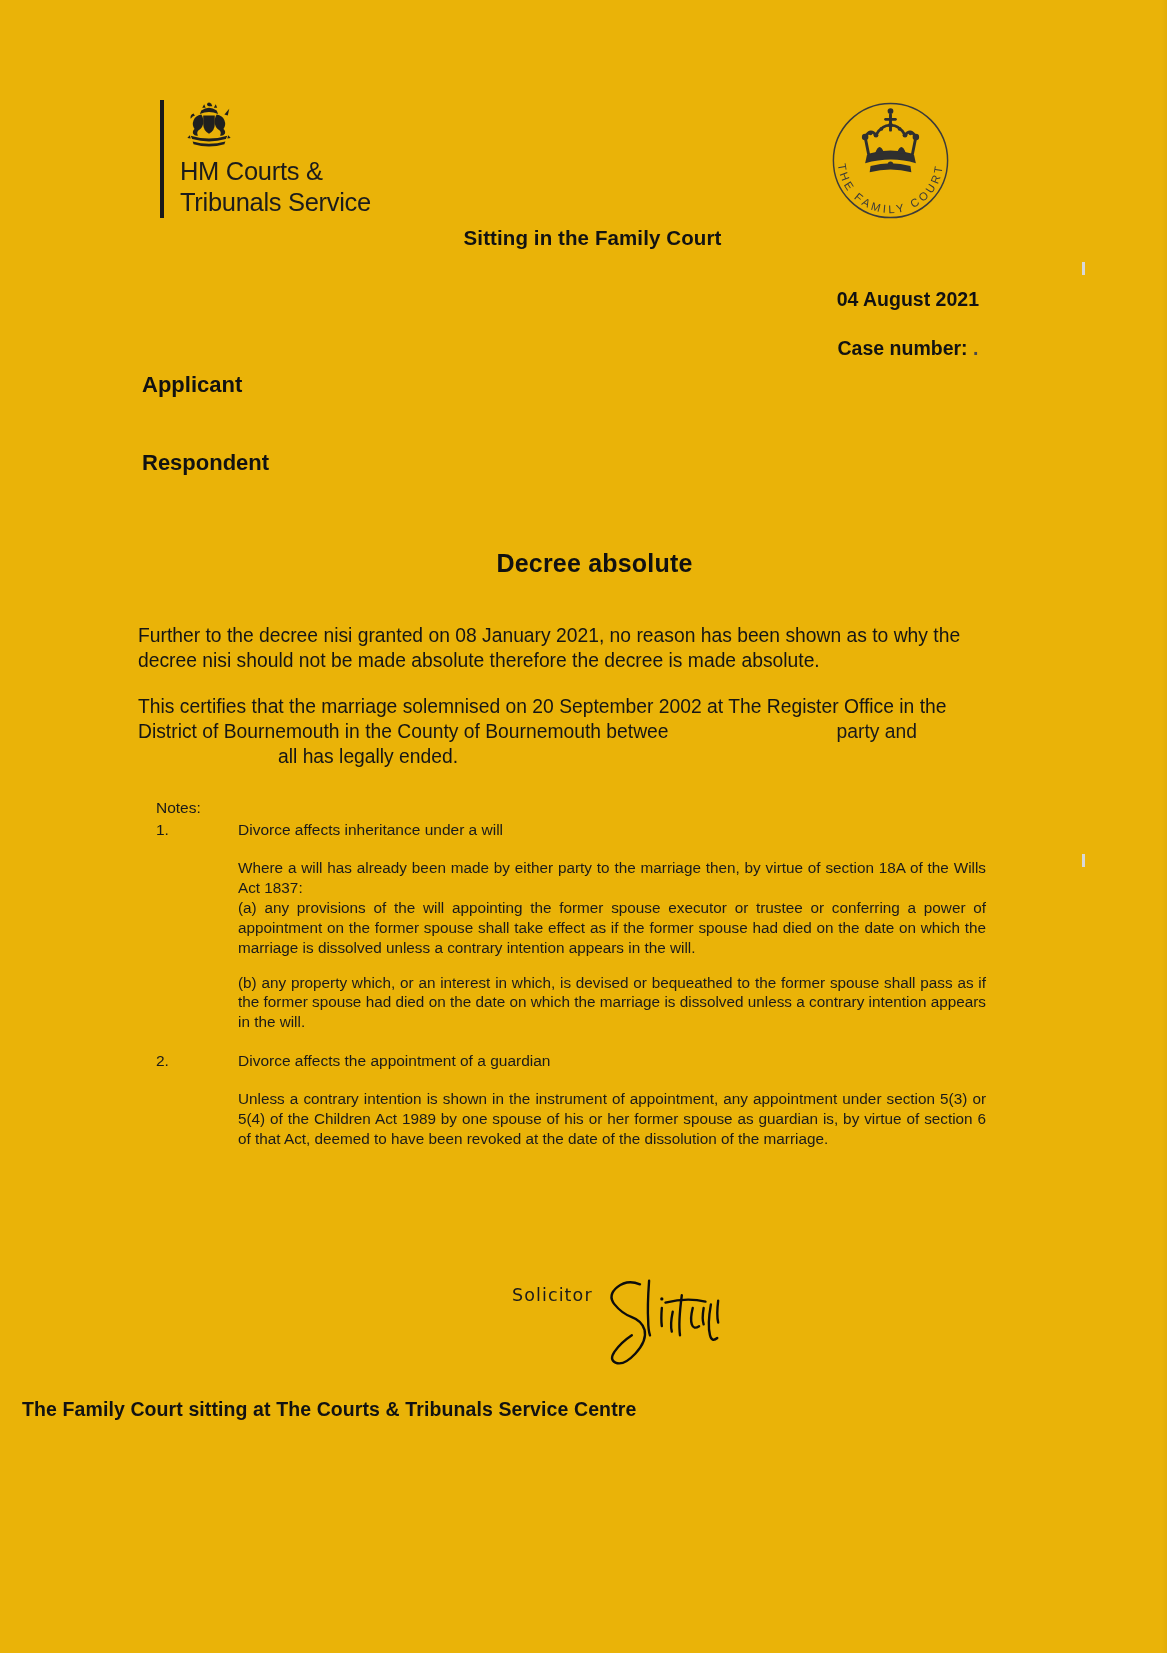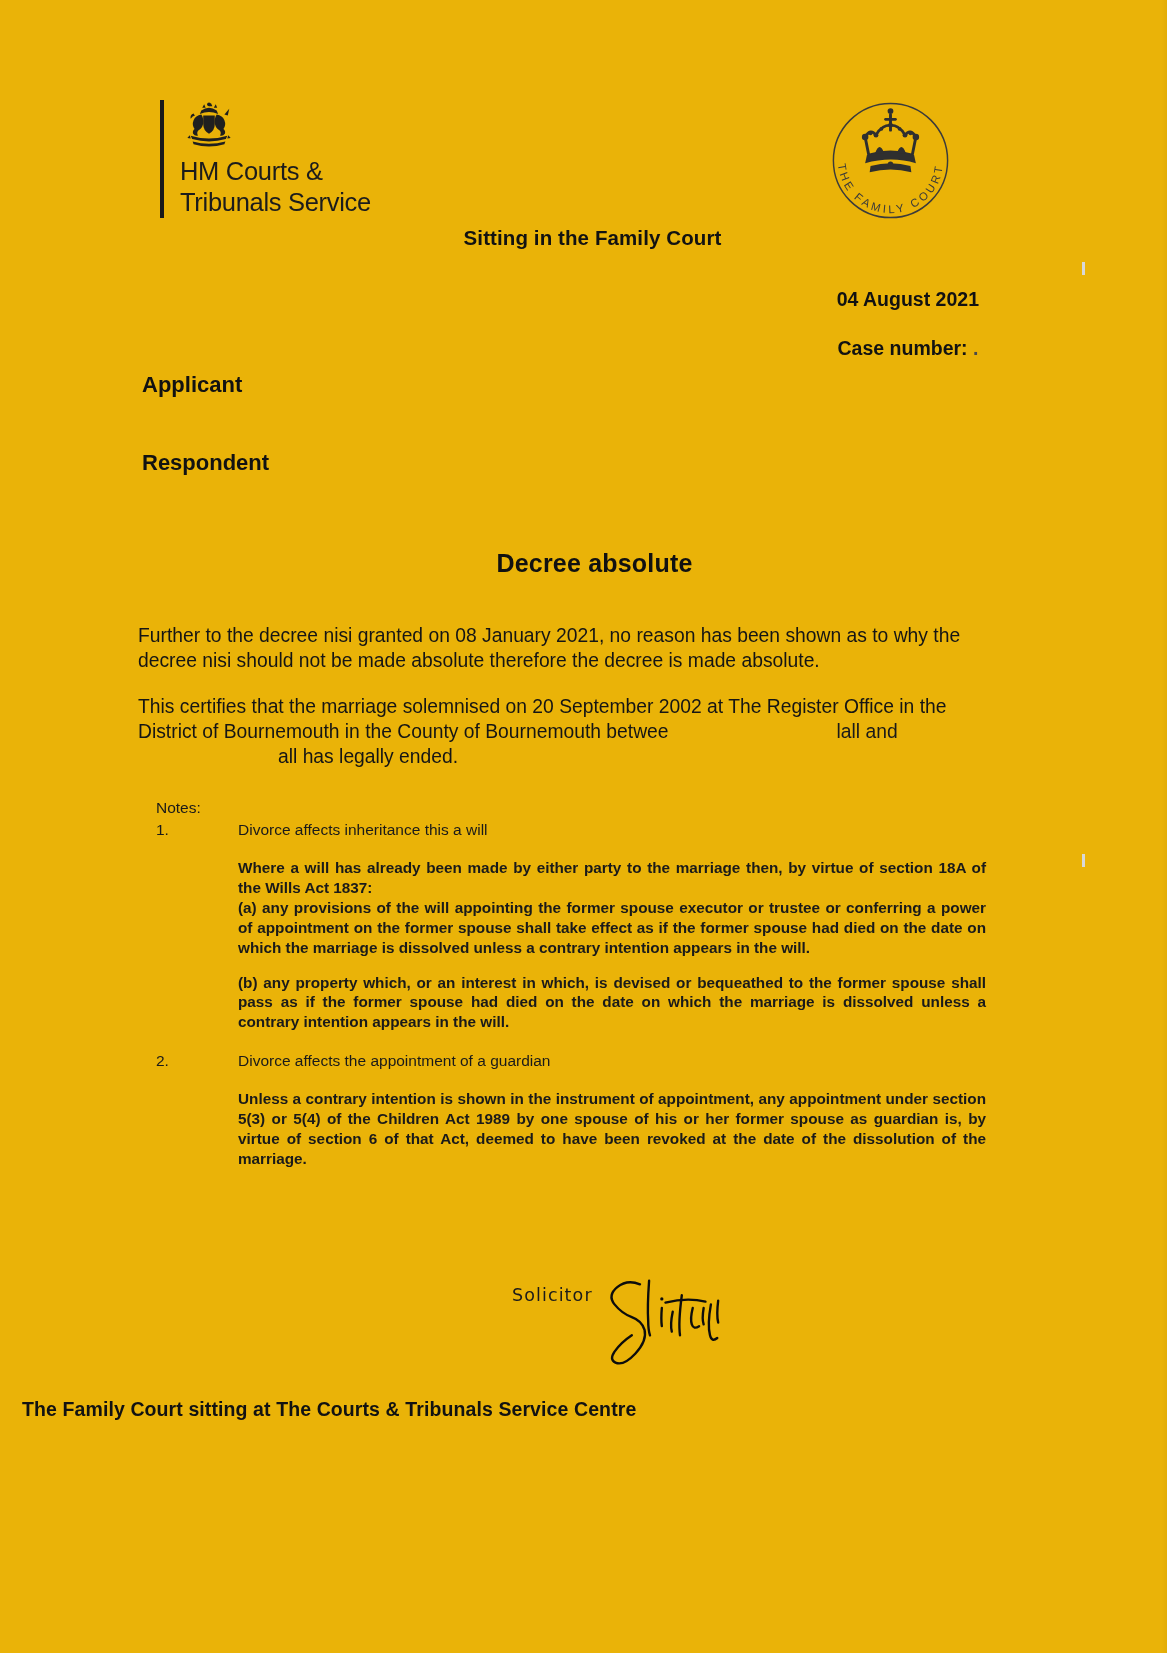--- a/index.html
+++ b/index.html
@@ -184,21 +184,21 @@
   .note-body {
     margin-left: 82px;
     font-size: 15.3px;
     line-height: 1.30;
     text-align: justify;
   }
   .note-body p {
     margin: 0 0 15px 0;
   }
   .note-body p.tight { margin-bottom: 0; }
-  .note-gap-top { margin-top: 18px; font-weight: bold; }
+  .note-gap-top { margin-top: 18px; }
 
   
   .certify {
     position: absolute;
     left: 512px;
     top: 1203px;
     color: #1b1b1b;
     font-size: 17.5px;
     letter-spacing: 1.25px;
     line-height: 2.0;
@@ -332,31 +332,31 @@
   <div class="party-value" style="left:380px; top:372px;"></div>
 
   <div class="party-label party-respondent">Respondent</div>
   <div class="party-value" style="left:380px; top:450px;"></div>
 
   <div class="doc-title">Decree absolute</div>
 
   <div class="para para-1">Further to the decree nisi granted on 08 January 2021, no reason has been shown as to why the decree nisi should not be made absolute therefore the decree is made absolute.</div>
 
   <div class="para para-2">
-    <span>This certifies that the marriage solemnised on 20 September 2002 at The Register Office in the District of Bournemouth in the County of Bournemouth betwee</span><span class="redact-gap" style="width:168px"></span><span class="redacted-inline">lall and</span>
+    <span>This certifies that the marriage solemnised on 20 September 2002 at The Register Office in the District of Bournemouth in the County of Bournemouth betwee</span><span class="redact-gap" style="width:168px"></span><span class="redacted-inline">party and</span>
     <span class="line-3-indent">all has legally ended.</span>
   </div>
 
   <div class="notes">
     <div class="notes-heading">Notes:</div>
 
     <div class="note-block">
       <div class="note-row">
         <div class="note-num">1.</div>
-        <div class="note-heading">Divorce affects inheritance this a will</div>
+        <div class="note-heading">Divorce affects inheritance under a will</div>
       </div>
       <div class="note-body note-gap-top">
         <p>Where a will has already been made by either party to the marriage then, by virtue of section 18A of the Wills Act 1837:</p>
         <p style="margin-top:-15px">(a) any provisions of the will appointing the former spouse executor or trustee or conferring a power of appointment on the former spouse shall take effect as if the former spouse had died on the date on which the marriage is dissolved unless a contrary intention appears in the will.</p>
         <p class="tight">(b) any property which, or an interest in which, is devised or bequeathed to the former spouse shall pass as if the former spouse had died on the date on which the marriage is dissolved unless a contrary intention appears in the will.</p>
       </div>
     </div>
 
     <div class="note-block" style="margin-top:19px">
       <div class="note-row">

